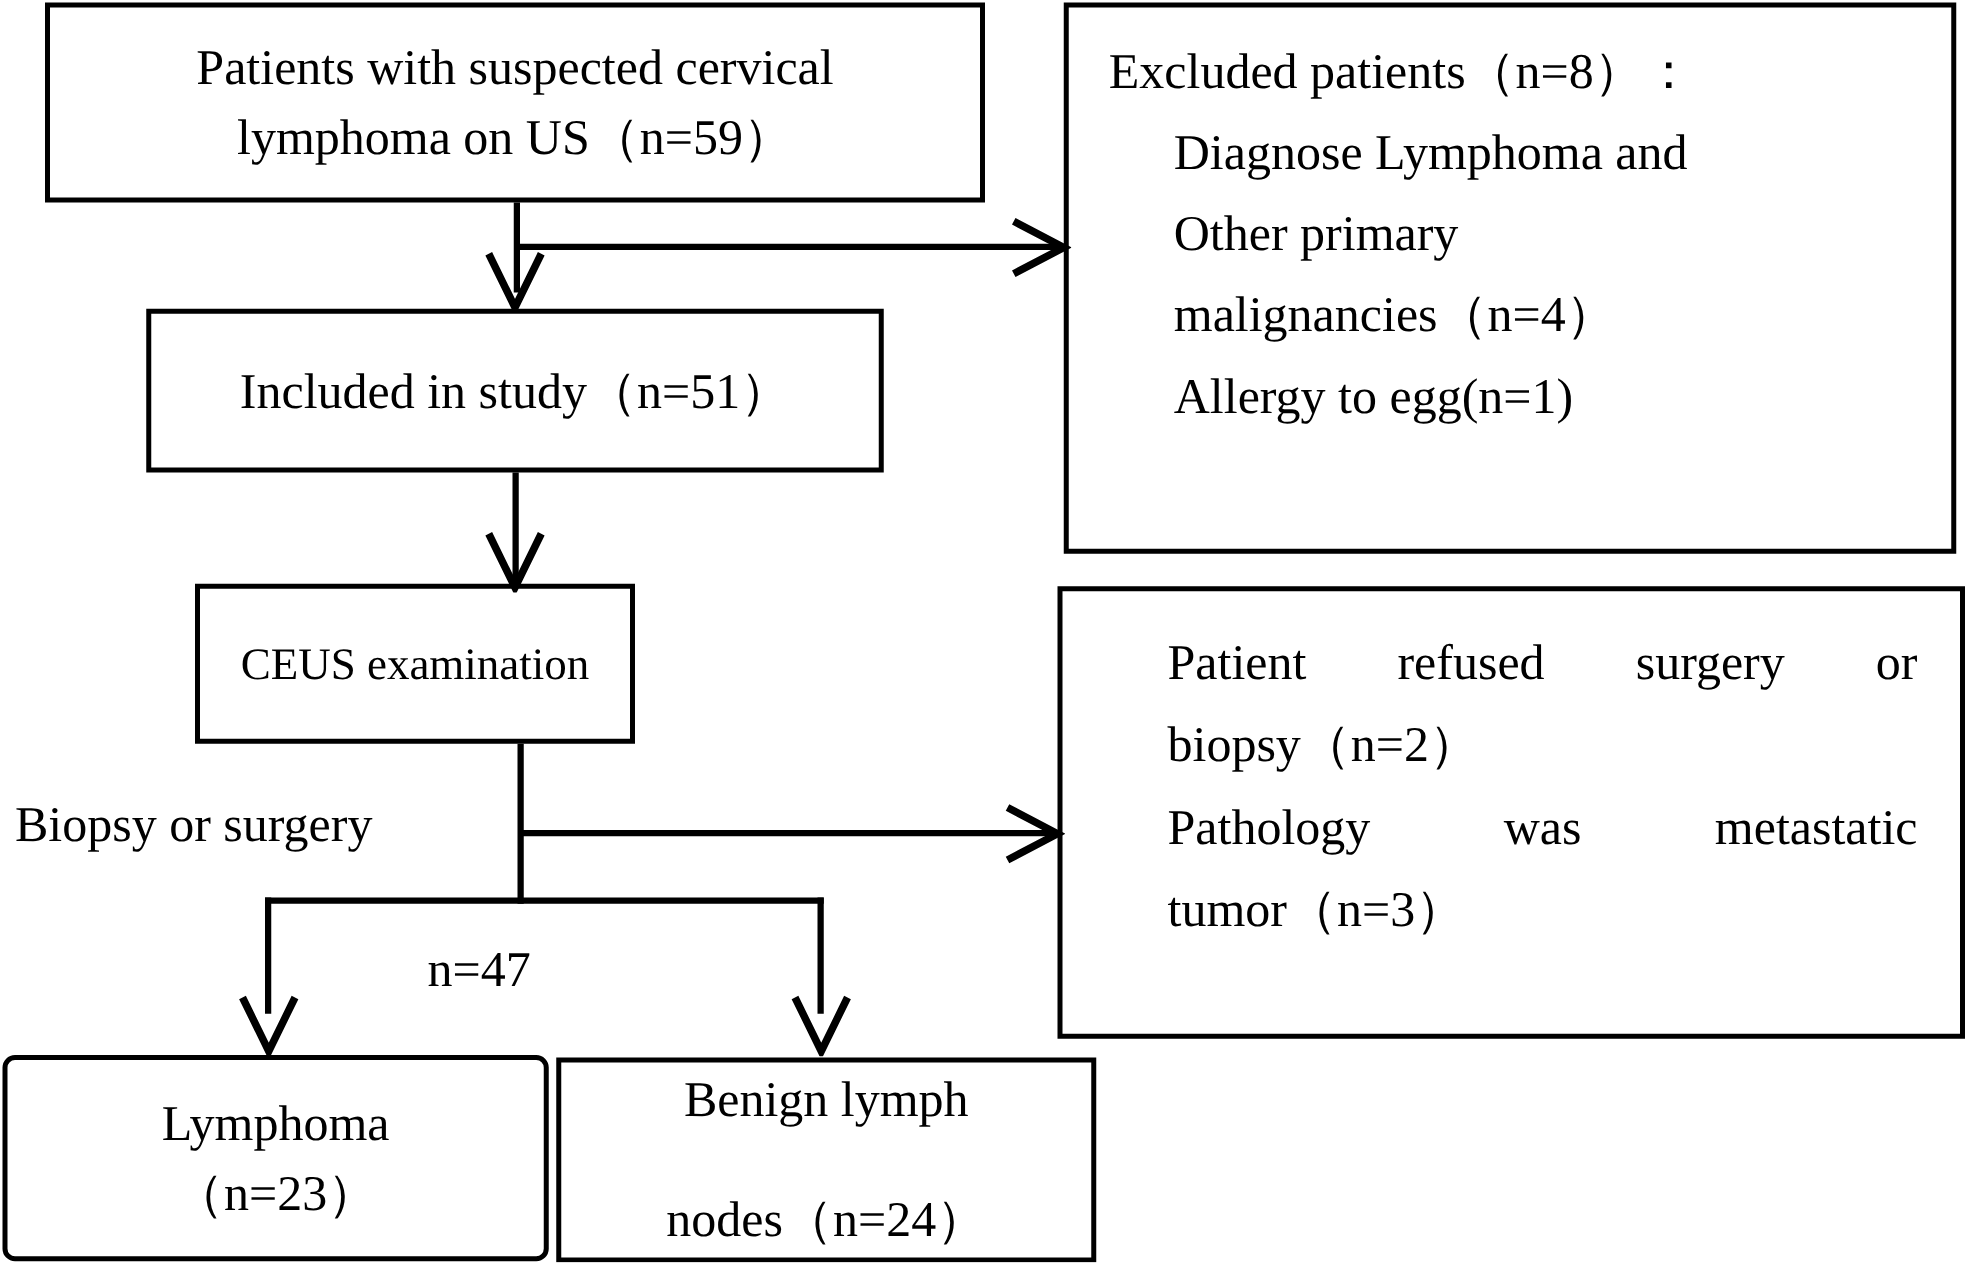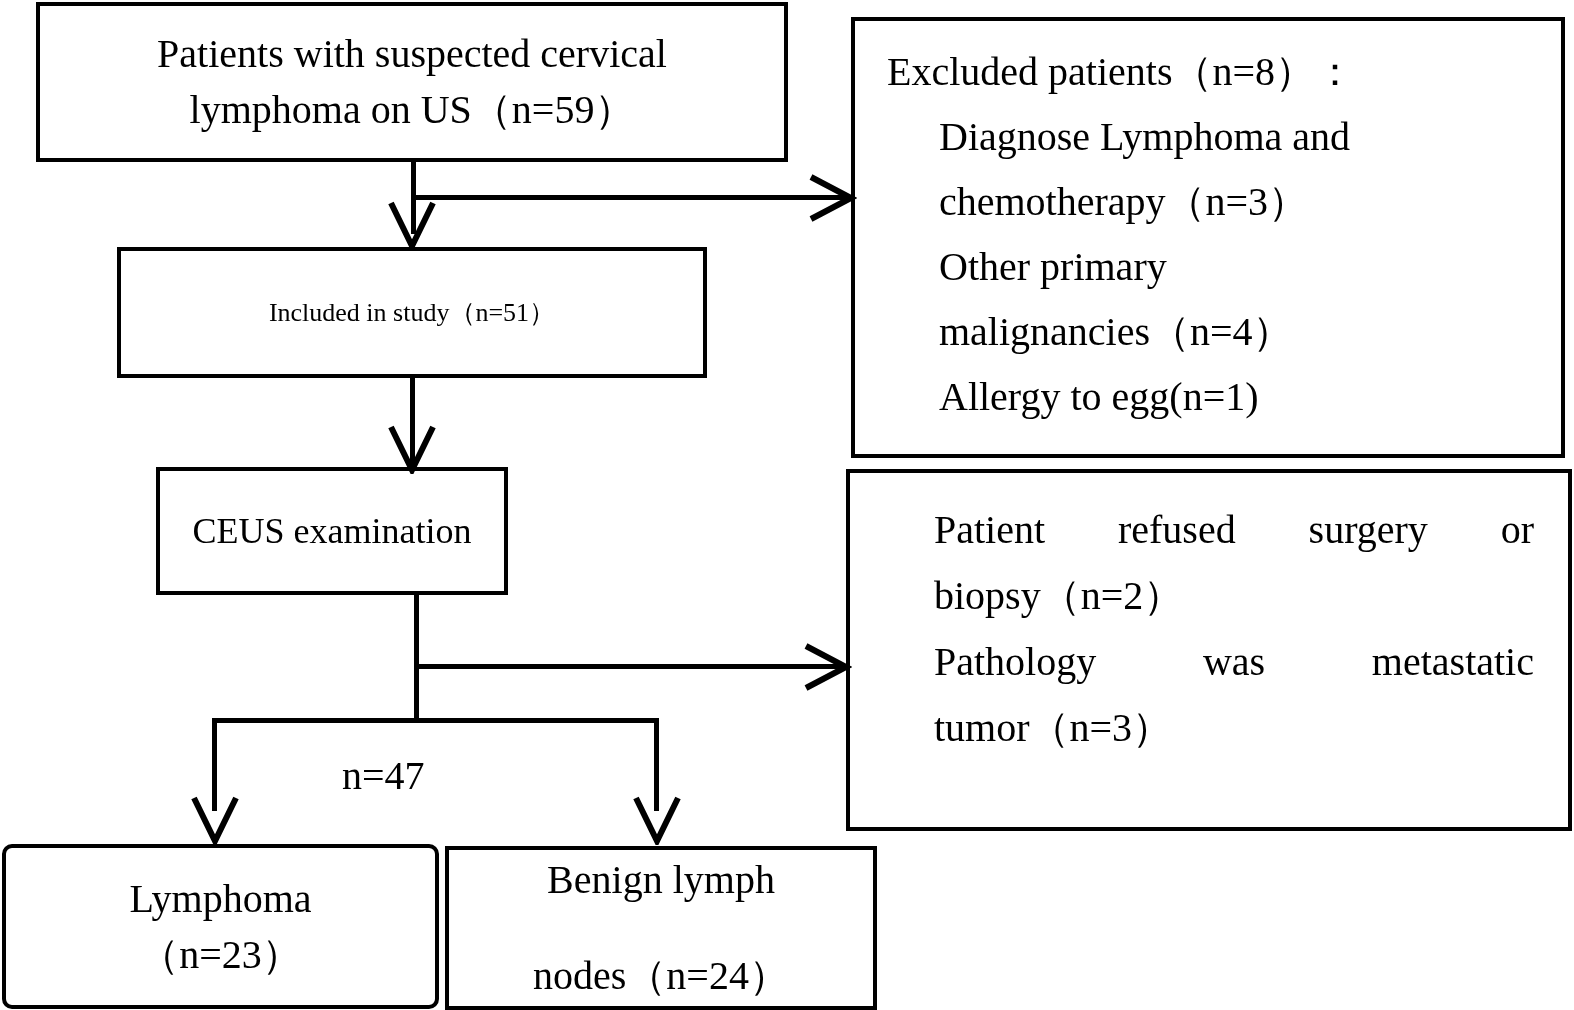--- a/index.html
+++ b/index.html
@@ -33,40 +33,39 @@
     white-space: pre;
   }
   
   #box-suspected {
     left: 36px; top: 2px; width: 752px; height: 160px;
     font-size: 40px; line-height: 56px;
     padding: 0 14px;
   }
   #box-included {
     left: 117px; top: 247px; width: 590px; height: 131px;
-    font-size: 26px; line-height: 52px;
+    font-size: 40px; line-height: 52px;
   }
   #box-ceus {
     left: 156px; top: 467px; width: 352px; height: 128px;
     font-size: 36px; line-height: 52px;
   }
   #box-lymphoma {
     left: 2px; top: 844px; width: 437px; height: 165px;
     font-size: 40px; line-height: 56px; border-radius: 10px;
   }
   #box-benign {
     left: 445px; top: 846px; width: 432px; height: 164px;
     font-size: 40px; line-height: 56px; gap: 40px;
   }
   #box-excluded-1 {
     left: 851px; top: 2px; width: 714px; height: 441px;
     font-size: 40px; line-height: 65px;
     padding: 18px 10px 10px 32px;
     justify-content: flex-start;
-    margin-top: 15px;
   }
   #box-excluded-2 {
     left: 846px; top: 469px; width: 726px; height: 362px;
     font-size: 40px; line-height: 66px;
     padding: 24px 16px 10px 32px;
     justify-content: flex-start;
   }
   .indent {
     padding-left: 52px;
   }
@@ -107,21 +106,20 @@
 <div id="canvas">
 
   <div class="box box-center" id="box-suspected">
     <div class="line">Patients with suspected cervical</div>
     <div class="line">lymphoma on US（n=59）</div>
   </div>
 
   <div class="box" id="box-excluded-1">
     <div class="line">Excluded patients（n=8）：</div>
     <div class="line indent">Diagnose Lymphoma and</div>
-    <div class="line indent">chemotherapy（n=3）</div>
     <div class="line indent">Other primary</div>
     <div class="line indent">malignancies（n=4）</div>
     <div class="line indent">Allergy to egg(n=1)</div>
   </div>
 
   <div class="box box-center" id="box-included">
     <div class="line">Included in study（n=51）</div>
   </div>
 
   <div class="box box-center" id="box-ceus">
@@ -182,16 +180,17 @@
     <svg width="52" height="50" viewBox="0 0 52 50">
       <path d="M5 3 L26 46 L47 3" fill="none" stroke="#000" stroke-width="6"></path>
     </svg>
   </div>
   <div class="arrow-down" style="left:631px; top:795px;">
     <svg width="52" height="50" viewBox="0 0 52 50">
       <path d="M5 3 L26 46 L47 3" fill="none" stroke="#000" stroke-width="6"></path>
     </svg>
   </div>
 
+  <div class="freelabel" style="left:12px; top:637px;">Biopsy or surgery</div>
 
   <div class="freelabel" style="left:342px; top:753px;">n=47</div>
 
 </div>
 
 </body></html>

